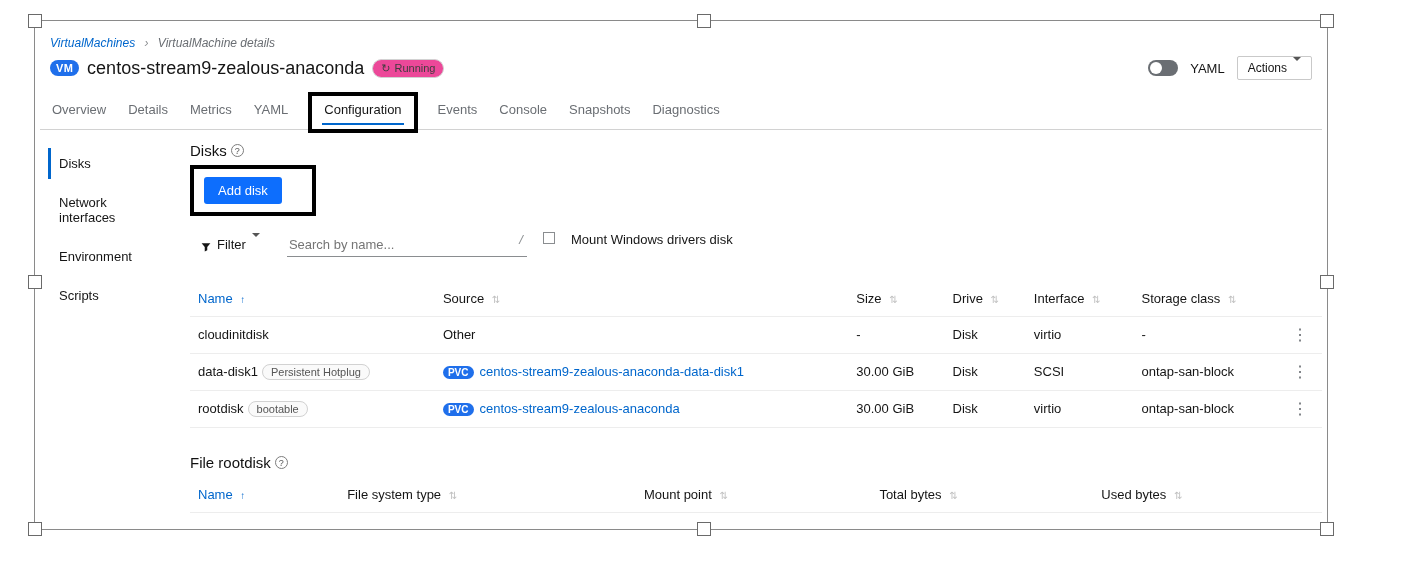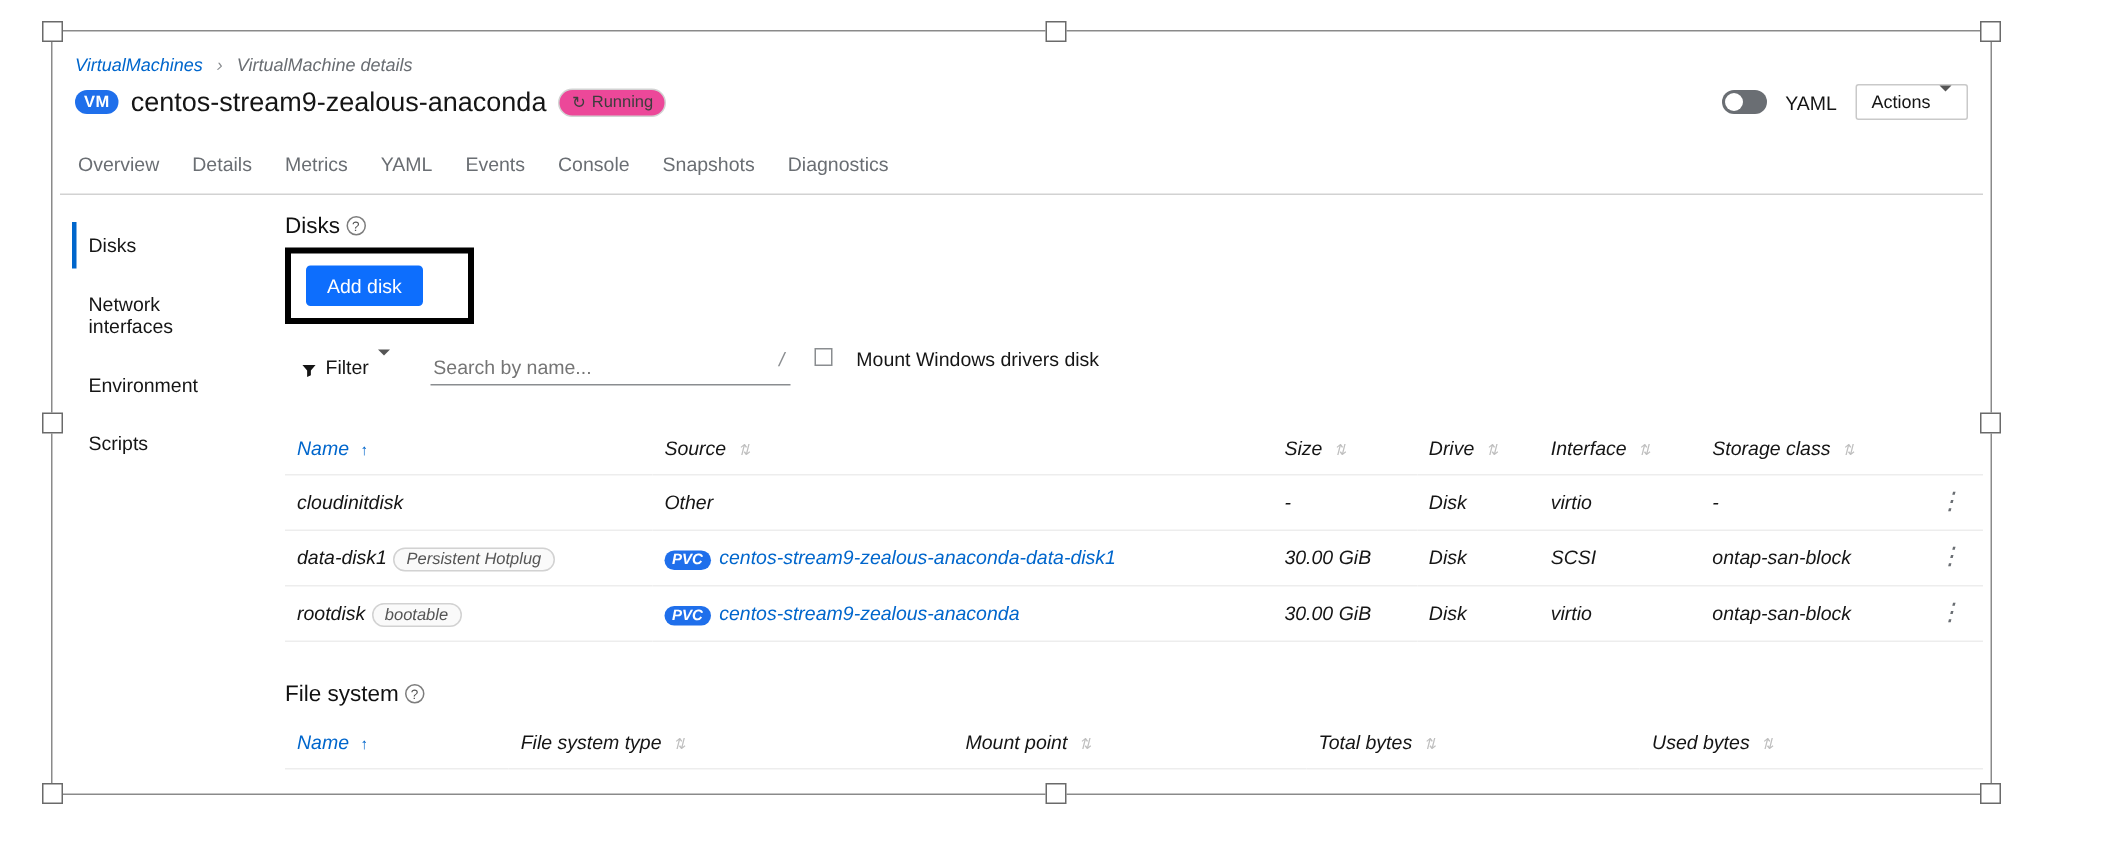--- a/index.html
+++ b/index.html
@@ -166,21 +166,21 @@
   .funnel svg{ width:10px; height:10px; }
   .search-wrap { position:relative; border-bottom:1px solid #8a8d90; width:240px; display:flex;}
   .search-input {
     border:none; outline:none; font-size:13px; padding:4px 2px; flex:1; color:#6a6e73;
   }
   .slash { color:#8a8d90; font-style:italic; padding:0 4px;}
   .checkbox { width:12px; height:12px; border:1px solid #8a8d90; background:#fff;}
   .check-label { font-size:13px; color:#151515; }
 
   
-  table.disk-table { width:100%; border-collapse:collapse;font-style:italic; }
+  table.disk-table { width:100%; border-collapse:collapse; }
   .disk-table th {
     text-align:left; font-size:13px; font-weight:400; color:#151515;
     padding:10px 8px; border-bottom:1px solid var(--row-border);
   }
   .disk-table th.sortable { color: var(--link); }
   .sort-caret{ font-size:10px; color:var(--link); margin-left:4px;}
   .col-caret{ color:#bfbfbf; font-size:10px; margin-left:4px;}
   .disk-table td {
     padding:10px 8px; font-size:13px; border-bottom:1px solid var(--row-border);
     vertical-align:top;
@@ -227,20 +227,21 @@
           <span class="caret"></span>
         </span>
       </div>
     </div>
 
     <div class="tabs">
       <div class="tab">Overview</div>
       <div class="tab">Details</div>
       <div class="tab">Metrics</div>
       <div class="tab">YAML</div>
+      <div class="tab highlight-frame">Configuration</div>
       <div class="tab">Events</div>
       <div class="tab">Console</div>
       <div class="tab">Snapshots</div>
       <div class="tab">Diagnostics</div>
     </div>
 
     <div class="body">
       <div class="sidenav">
         <div class="sidenav-item active">Disks</div>
         <div class="sidenav-item">Network interfaces</div>
@@ -334,21 +335,21 @@
                 <td>Disk</td>
                 <td>virtio</td>
                 <td>ontap-san-block</td>
                 <td style="text-align: right;"><span class="kebab">⋮</span></td>
               </tr>
             </tbody>
         </table>
 
         
         <div class="section-title fs-title">
-          <span>File system</span>
+          <span>File rootdisk</span>
           <span class="help-icon"></span>
         </div>
 
         <table class="disk-table">
           <thead>
             <tr>
               <th class="sortable">
                 <span>Name</span>
                 <span class="sort-caret">↑</span>
               </th>

